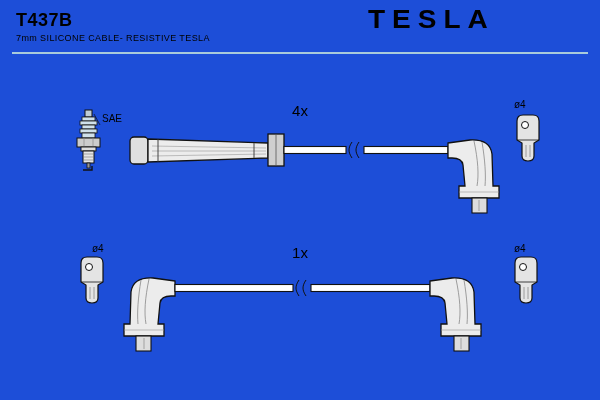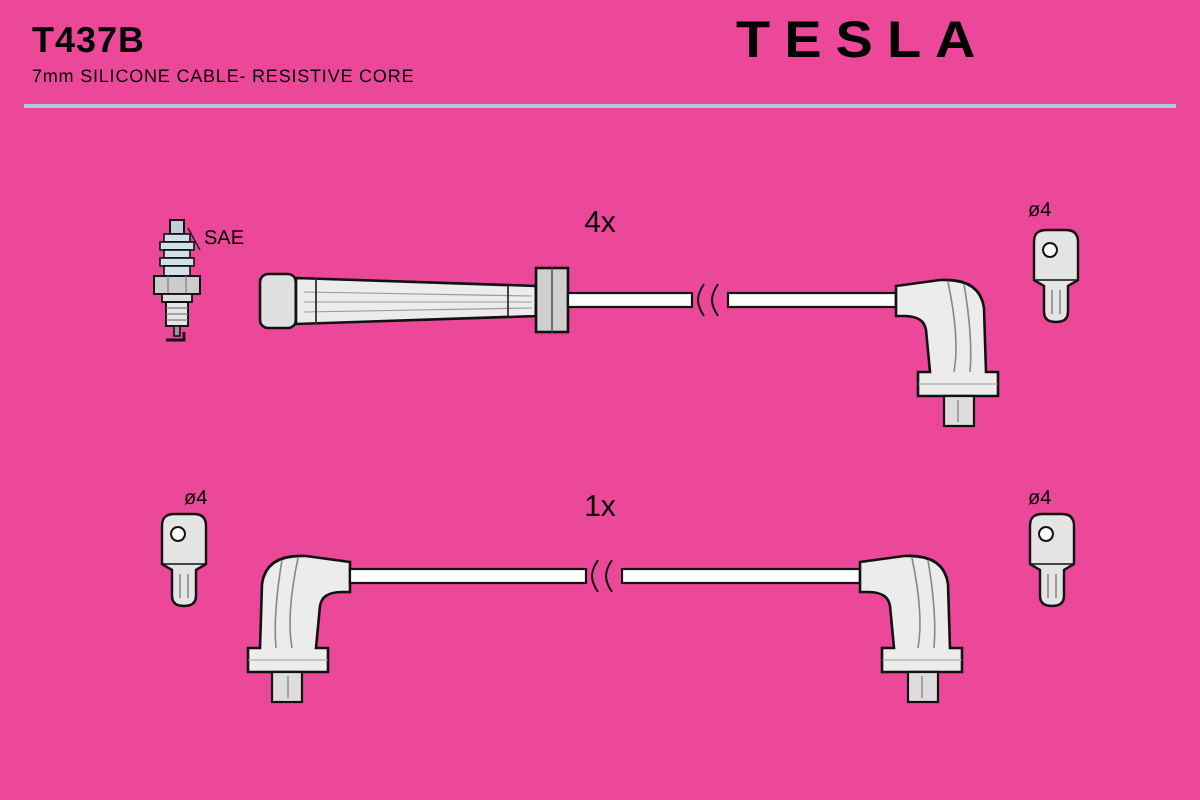--- a/index.html
+++ b/index.html
@@ -1,17 +1,17 @@
 <!DOCTYPE html>
 <html style="--divider: #a9cbdb;"><head>
 <meta charset="utf-8">
 <style>
   html,body{margin:0;padding:0;}
   #stage{
-    position:relative;width:600px;height:400px;background:#ec4899;
+    position:relative;width:600px;height:400px;background:#1d4ed8;
     font-family:"Liberation Sans",sans-serif;overflow:hidden;
   }
   .part-number{
     position:absolute;left:16px;top:10px;font-size:18px;font-weight:bold;
     color:#000;letter-spacing:.5px;
   }
   .subtitle{
     position:absolute;left:16px;top:33px;font-size:9px;color:#000;
     letter-spacing:.4px;
   }
@@ -26,21 +26,21 @@
   svg text{font-family:"Liberation Sans",sans-serif;fill:#000;}
   .qty{font-size:15px;}
   .small-label{font-size:10px;}
 </style>
 </head>
 <body>
 
 <div id="stage">
 
   <div class="part-number">T437B</div>
-  <div class="subtitle">7mm SILICONE CABLE- RESISTIVE CORE</div>
+  <div class="subtitle">7mm SILICONE CABLE- RESISTIVE TESLA</div>
   <div class="brand">TESLA</div>
   <div class="divider"></div>
 
   <svg width="600" height="400" viewBox="0 0 600 400" style="position:absolute;left:0;top:0;">
     <defs>
 
       <g id="terminal">
         <path d="M1,7 Q1,1 7,1 L17,1 Q23,1 23,7 L23,26 L18,29 L18,42 Q18,47 12,47 Q6,47 6,42 L6,29 L1,26 Z" fill="#e4e4e4" stroke="#111" stroke-width="1.2"></path>
         <line x1="1" y1="26" x2="23" y2="26" stroke="#111" stroke-width="0.8"></line>
         <circle cx="9" cy="11" r="3.5" fill="#fff" stroke="#111" stroke-width="1"></circle>

